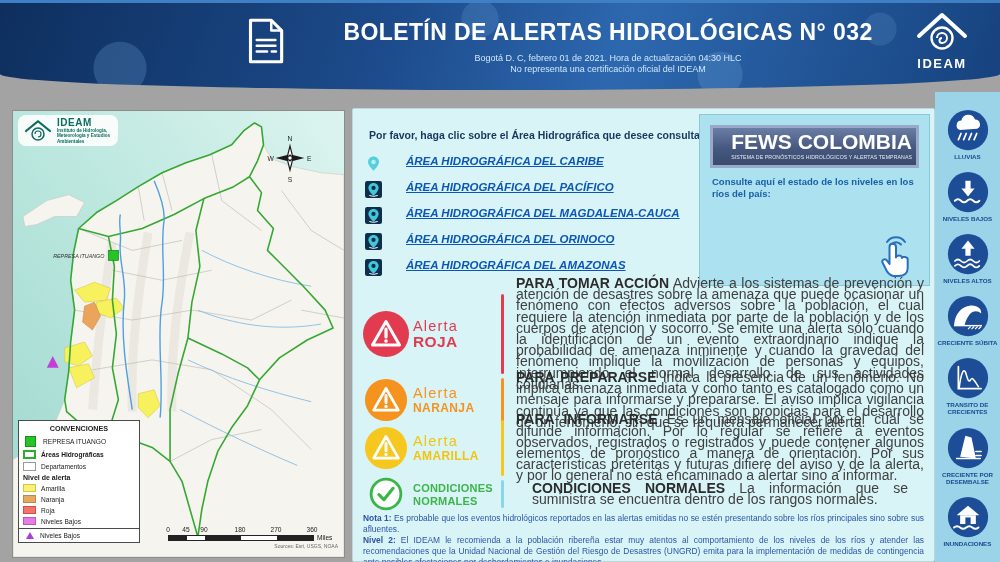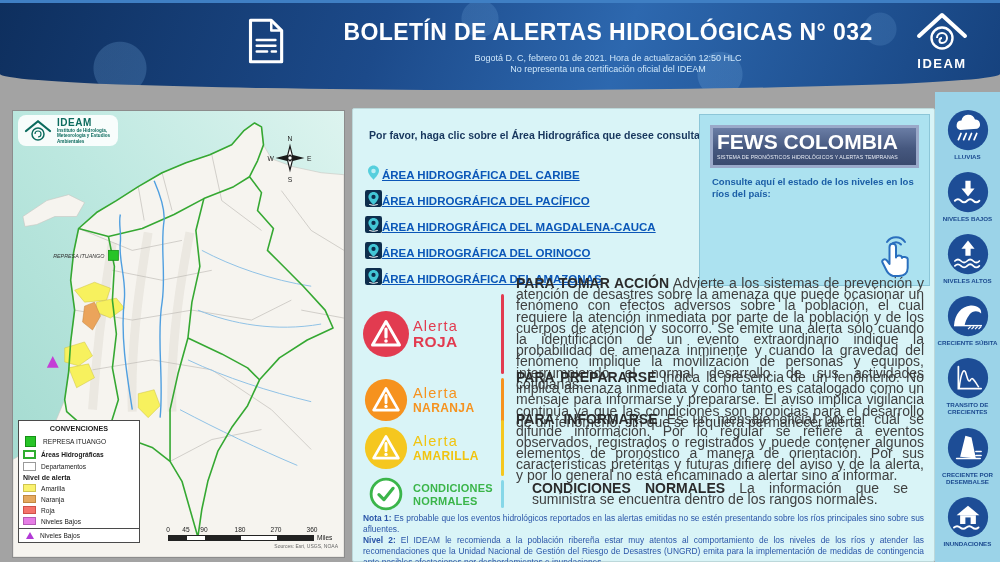--- a/index.html
+++ b/index.html
@@ -57,27 +57,27 @@
   .scale-bar{width:144px;height:4px;border:1px solid #222;display:flex;margin-left:6px;box-sizing:content-box;}
   .scale-bar i{display:block;height:100%;}
   .scale-unit{margin-left:3px;font-size:6.6px;}
   .scale-src{text-align:right;color:#666;font-size:5px;margin-top:2px;}
 
   
   .content{position:absolute;left:352px;top:108px;width:583px;height:454px;background:#d9f4f7;
     border:1px solid #bcd8da;box-sizing:border-box;border-radius:2px;}
   .links-intro{position:absolute;left:16px;top:20px;font-size:10.5px;font-weight:bold;color:#17365d;}
   .links{position:absolute;left:12px;top:46px;width:334px;}
-  .link-row{display:flex;align-items:flex-end;gap:0;height:26px;}
+  .link-row{display:flex;align-items:flex-start;gap:24px;height:26px;font-style:italic;}
   .link-a{font-size:11.5px;font-weight:bold;color:#0b57b8;text-decoration:underline;cursor:pointer;}
   .pin-wrap{width:17px;height:17px;flex:0 0 auto;}
 
   .fews{position:absolute;left:346px;top:5px;width:231px;height:172px;background:#ace2f0;border:1px solid #8cc6d8;box-sizing:border-box;}
   .fews-banner{margin:10px 10px 8px;background:linear-gradient(180deg,#6a7da5 0%,#46587f 55%,#3a4a6e 100%);
-    border:3px solid #9aa9c9;padding:3px 4px 5px;text-align:left;}
+    border:3px solid #9aa9c9;padding:3px 4px 5px;text-align:right;}
   .fews-title{color:#fff;font-size:21px;font-weight:800;letter-spacing:0px;line-height:22px;white-space:nowrap;}
   .fews-sub{color:#e8ecf5;font-size:5.2px;margin-top:1px;letter-spacing:.1px;white-space:nowrap;}
   .fews-consult{margin:4px 12px 0;font-size:9.5px;font-weight:bold;color:#1b5ea6;line-height:12px;}
   .fews-link{margin:3px 12px 0;font-size:9.5px;font-weight:bold;color:#1565c0;text-decoration:underline;
     word-break:break-all;line-height:12px;display:block;cursor:pointer;}
   .hand{position:absolute;right:10px;bottom:3px;width:44px;height:50px;}
 
   .alert-row{position:absolute;left:6px;right:10px;display:flex;align-items:stretch;}
   .row-roja{top:182px;height:86px;}
   .row-naranja{top:266px;height:50px;}
@@ -113,21 +113,21 @@
 <div class="page">
 
   <div class="header">
     <svg class="doc-icon" viewBox="0 0 52 52">
       <path d="M13,6 H33 L43,16 V46 H13 Z" fill="none" stroke="#fff" stroke-width="3" stroke-linejoin="round"></path>
       <path d="M33,6 V16 H43" fill="none" stroke="#fff" stroke-width="2.4" stroke-linejoin="round"></path>
       <path d="M19,25 H37 M19,30.5 H37 M19,36 H29 M33.5,36 H37.5" stroke="#fff" stroke-width="2.4" stroke-linecap="round"></path>
     </svg>
     <div class="header-title">BOLETÍN DE ALERTAS HIDROLÓGICAS N° 032</div>
     <div class="header-sub">
-      <div>Bogotá D. C, febrero 01 de 2021. Hora de actualización 12:50 HLC</div>
+      <div>Bogotá D. C, febrero 01 de 2021. Hora de actualización 04:30 HLC</div>
       <div>No representa una certificación oficial del IDEAM</div>
     </div>
     <div class="header-logo">
       <svg width="62" height="46" viewBox="0 0 62 46">
         <path d="M8,28 L31,7 L54,28" fill="none" stroke="#fff" stroke-width="4" stroke-linecap="round" stroke-linejoin="round"></path>
         <circle cx="31" cy="30" r="10.5" fill="none" stroke="#fff" stroke-width="2.4"></circle>
         <path d="M31,30 m-5,0 a5,5 0 1 1 5,5 a2.5,2.5 0 1 1 0,-5" fill="none" stroke="#fff" stroke-width="2"></path>
       </svg>
       <div class="acro">IDEAM</div>
     </div>

